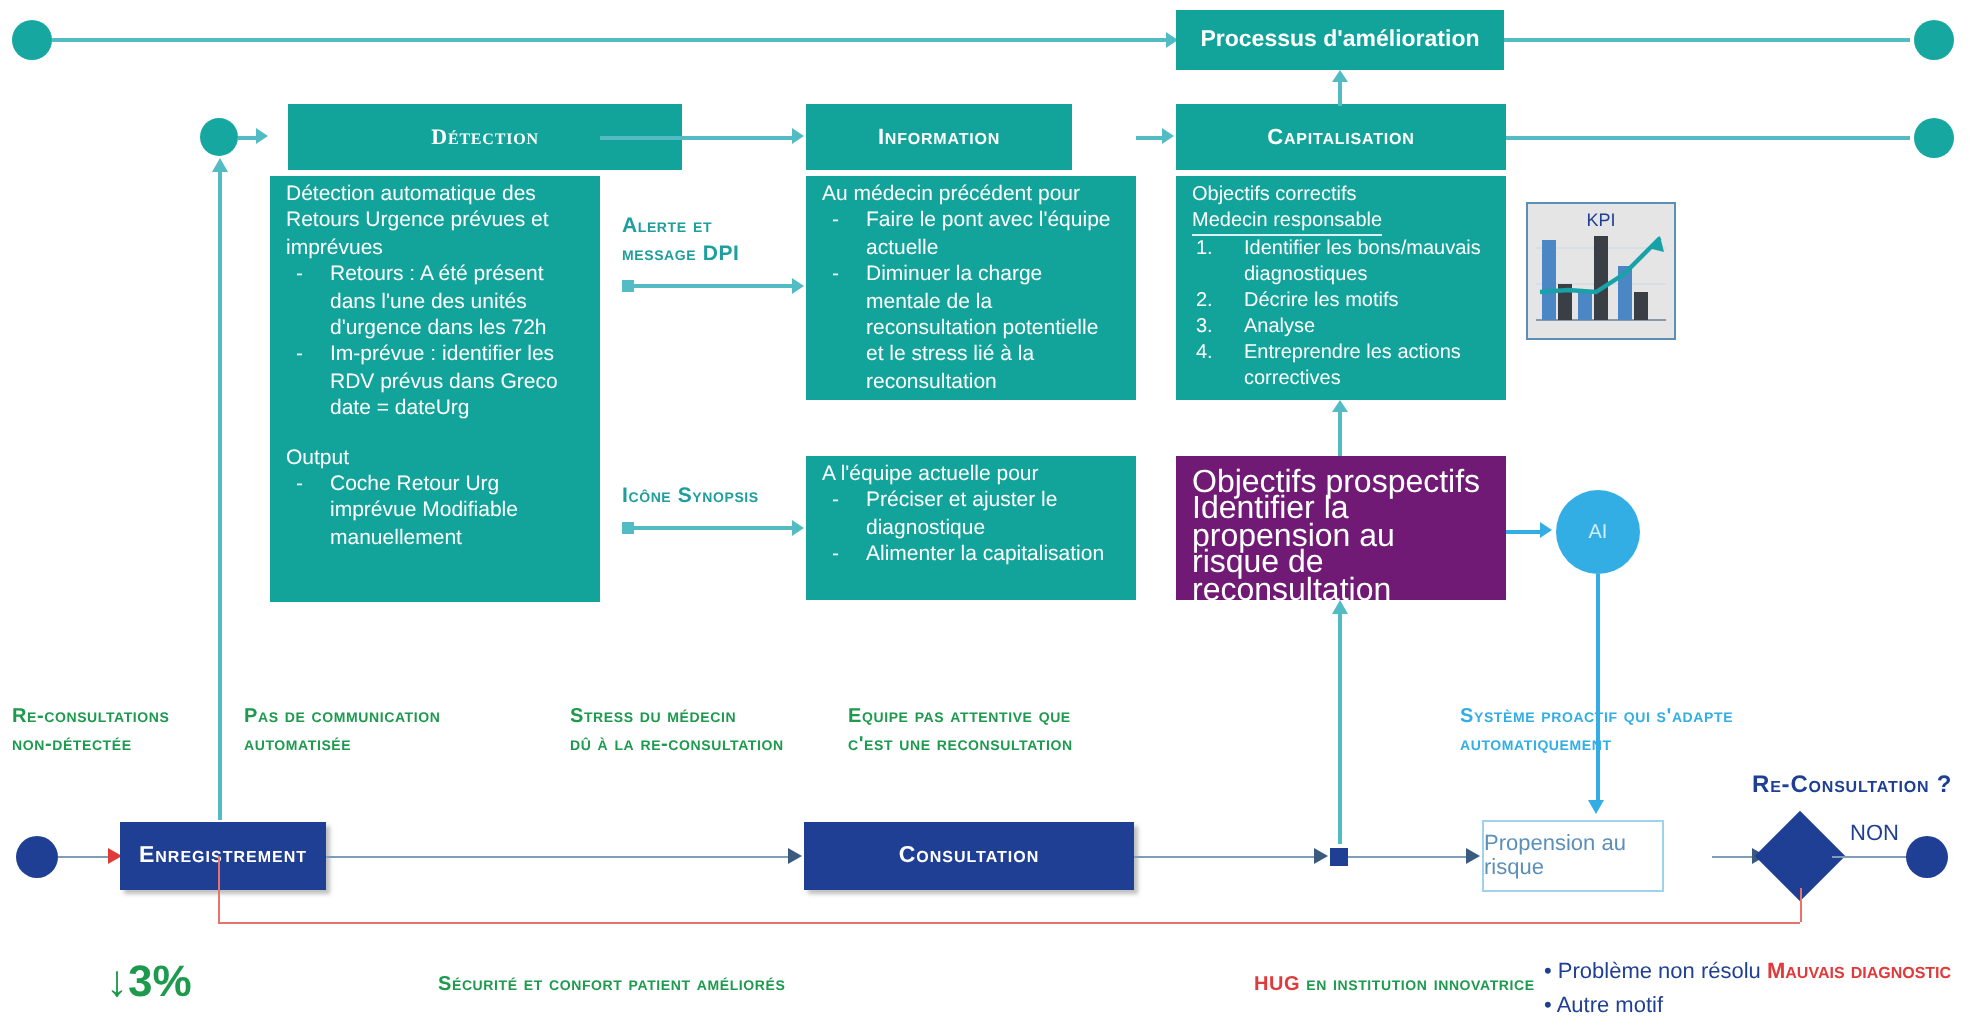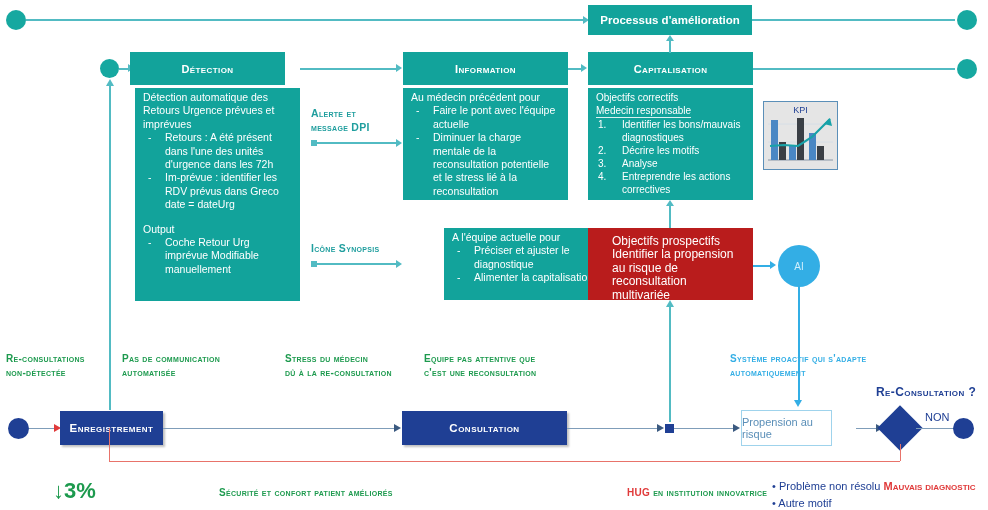--- a/index.html
+++ b/index.html
@@ -5,21 +5,21 @@
   html,body{margin:0;padding:0;background:#ffffff;}
   body{font-family:"Liberation Sans", sans-serif;}
   #stage{position:relative;width:988px;height:510px;background:#ffffff;overflow:hidden;}
 
   .abs{position:absolute;box-sizing:border-box;}
 
   
   .hdr{background:#12A39B;color:#ffffff;display:flex;align-items:center;justify-content:center;
        font-variant:small-caps;font-weight:bold;letter-spacing:.4px;font-size:11px;}
   .teal-body{background:#12A39B;color:#ffffff;font-size:10.5px;line-height:13.4px;padding:3px 8px 6px 8px;}
-  .blue-body{background:#b91c1c;color:#ffffff;font-size:12px;line-height:13.4px;padding:7px 8px 6px 24px;}
+  .blue-body{background:#701a75;color:#ffffff;font-size:16px;line-height:13.4px;padding:7px 8px 6px 8px;}
   .top-bar{background:#12A39B;color:#ffffff;display:flex;align-items:center;justify-content:center;
        font-size:11.5px;font-weight:bold;}
 
   .teal-body ul,.blue-body ul{margin:0;padding:0;list-style:none;}
   .teal-body li,.blue-body li{position:relative;padding-left:22px;}
   .teal-body li .dash,.blue-body li .dash{position:absolute;left:5px;top:0;}
   ol.num{margin:0;padding:0;list-style:none;counter-reset:n;}
   ol.num li{position:relative;padding-left:26px;counter-increment:n;}
   ol.num li .idx{position:absolute;left:2px;top:0;}
   .uw{border-bottom:1px solid rgba(255,255,255,.85);}
@@ -79,28 +79,28 @@
     <span>Processus d'amélioration</span>
   </div>
 
   <div class="abs ln-h-teal" style="left:752px;top:19px;width:203px;"></div>
   <div class="abs teal-circle" style="left:957px;top:10px;width:20px;height:20px;"></div>
 
   <div class="abs teal-circle" style="left:100px;top:59px;width:19px;height:19px;"></div>
   <div class="abs ln-h-teal" style="left:119px;top:68px;width:11px;"></div>
   <div class="abs ar-r" style="left:128px;top:64px;border-left:6px solid #52BBC3;"></div>
 
-  <div class="abs hdr" style="left:130px;top:52px;width:155px;height:33px;">
+  <div class="abs hdr" style="left:144px;top:52px;width:197px;height:33px;font-family:Liberation Serif, serif;">
     <span>Détection</span>
   </div>
 
   <div class="abs ln-h-teal" style="left:300px;top:68px;width:96px;"></div>
   <div class="abs ar-r" style="left:396px;top:64px;border-left:6px solid #52BBC3;"></div>
 
-  <div class="abs hdr" style="left:403px;top:52px;width:165px;height:33px;text-align:center;">
+  <div class="abs hdr" style="left:403px;top:52px;width:133px;height:33px;text-align:center;">
     <span>Information</span>
   </div>
 
   <div class="abs ln-h-teal" style="left:568px;top:68px;width:14px;"></div>
   <div class="abs ar-r" style="left:581px;top:64px;border-left:6px solid #52BBC3;"></div>
 
   <div class="abs hdr" style="left:588px;top:52px;width:165px;height:33px;">
     <span>Capitalisation</span>
   </div>
 
@@ -124,21 +124,21 @@
   </div>
 
   <div class="abs teal-body" style="left:403px;top:88px;width:165px;height:112px;">
     <div>Au médecin précédent pour</div>
     <ul>
       <li><span class="dash">-</span><span>Faire le pont avec l'équipe actuelle</span></li>
       <li><span class="dash">-</span><span>Diminuer la charge mentale de la reconsultation potentielle et le stress lié à la reconsultation</span></li>
     </ul>
   </div>
 
-  <div class="abs teal-body" style="left:403px;top:228px;width:165px;height:72px;margin-left:41px;">
+  <div class="abs teal-body" style="left:403px;top:228px;width:165px;height:72px;">
     <div>A l'équipe actuelle pour</div>
     <ul>
       <li><span class="dash">-</span><span>Préciser et ajuster le diagnostique</span></li>
       <li><span class="dash">-</span><span>Alimenter la capitalisation</span></li>
     </ul>
   </div>
 
   <div class="abs teal-body" style="left:588px;top:88px;width:165px;height:112px;font-size:10px;line-height:13px;">
     <div>Objectifs correctifs</div>
     <div class="uw" style="display:inline-block;">Medecin responsable</div>

